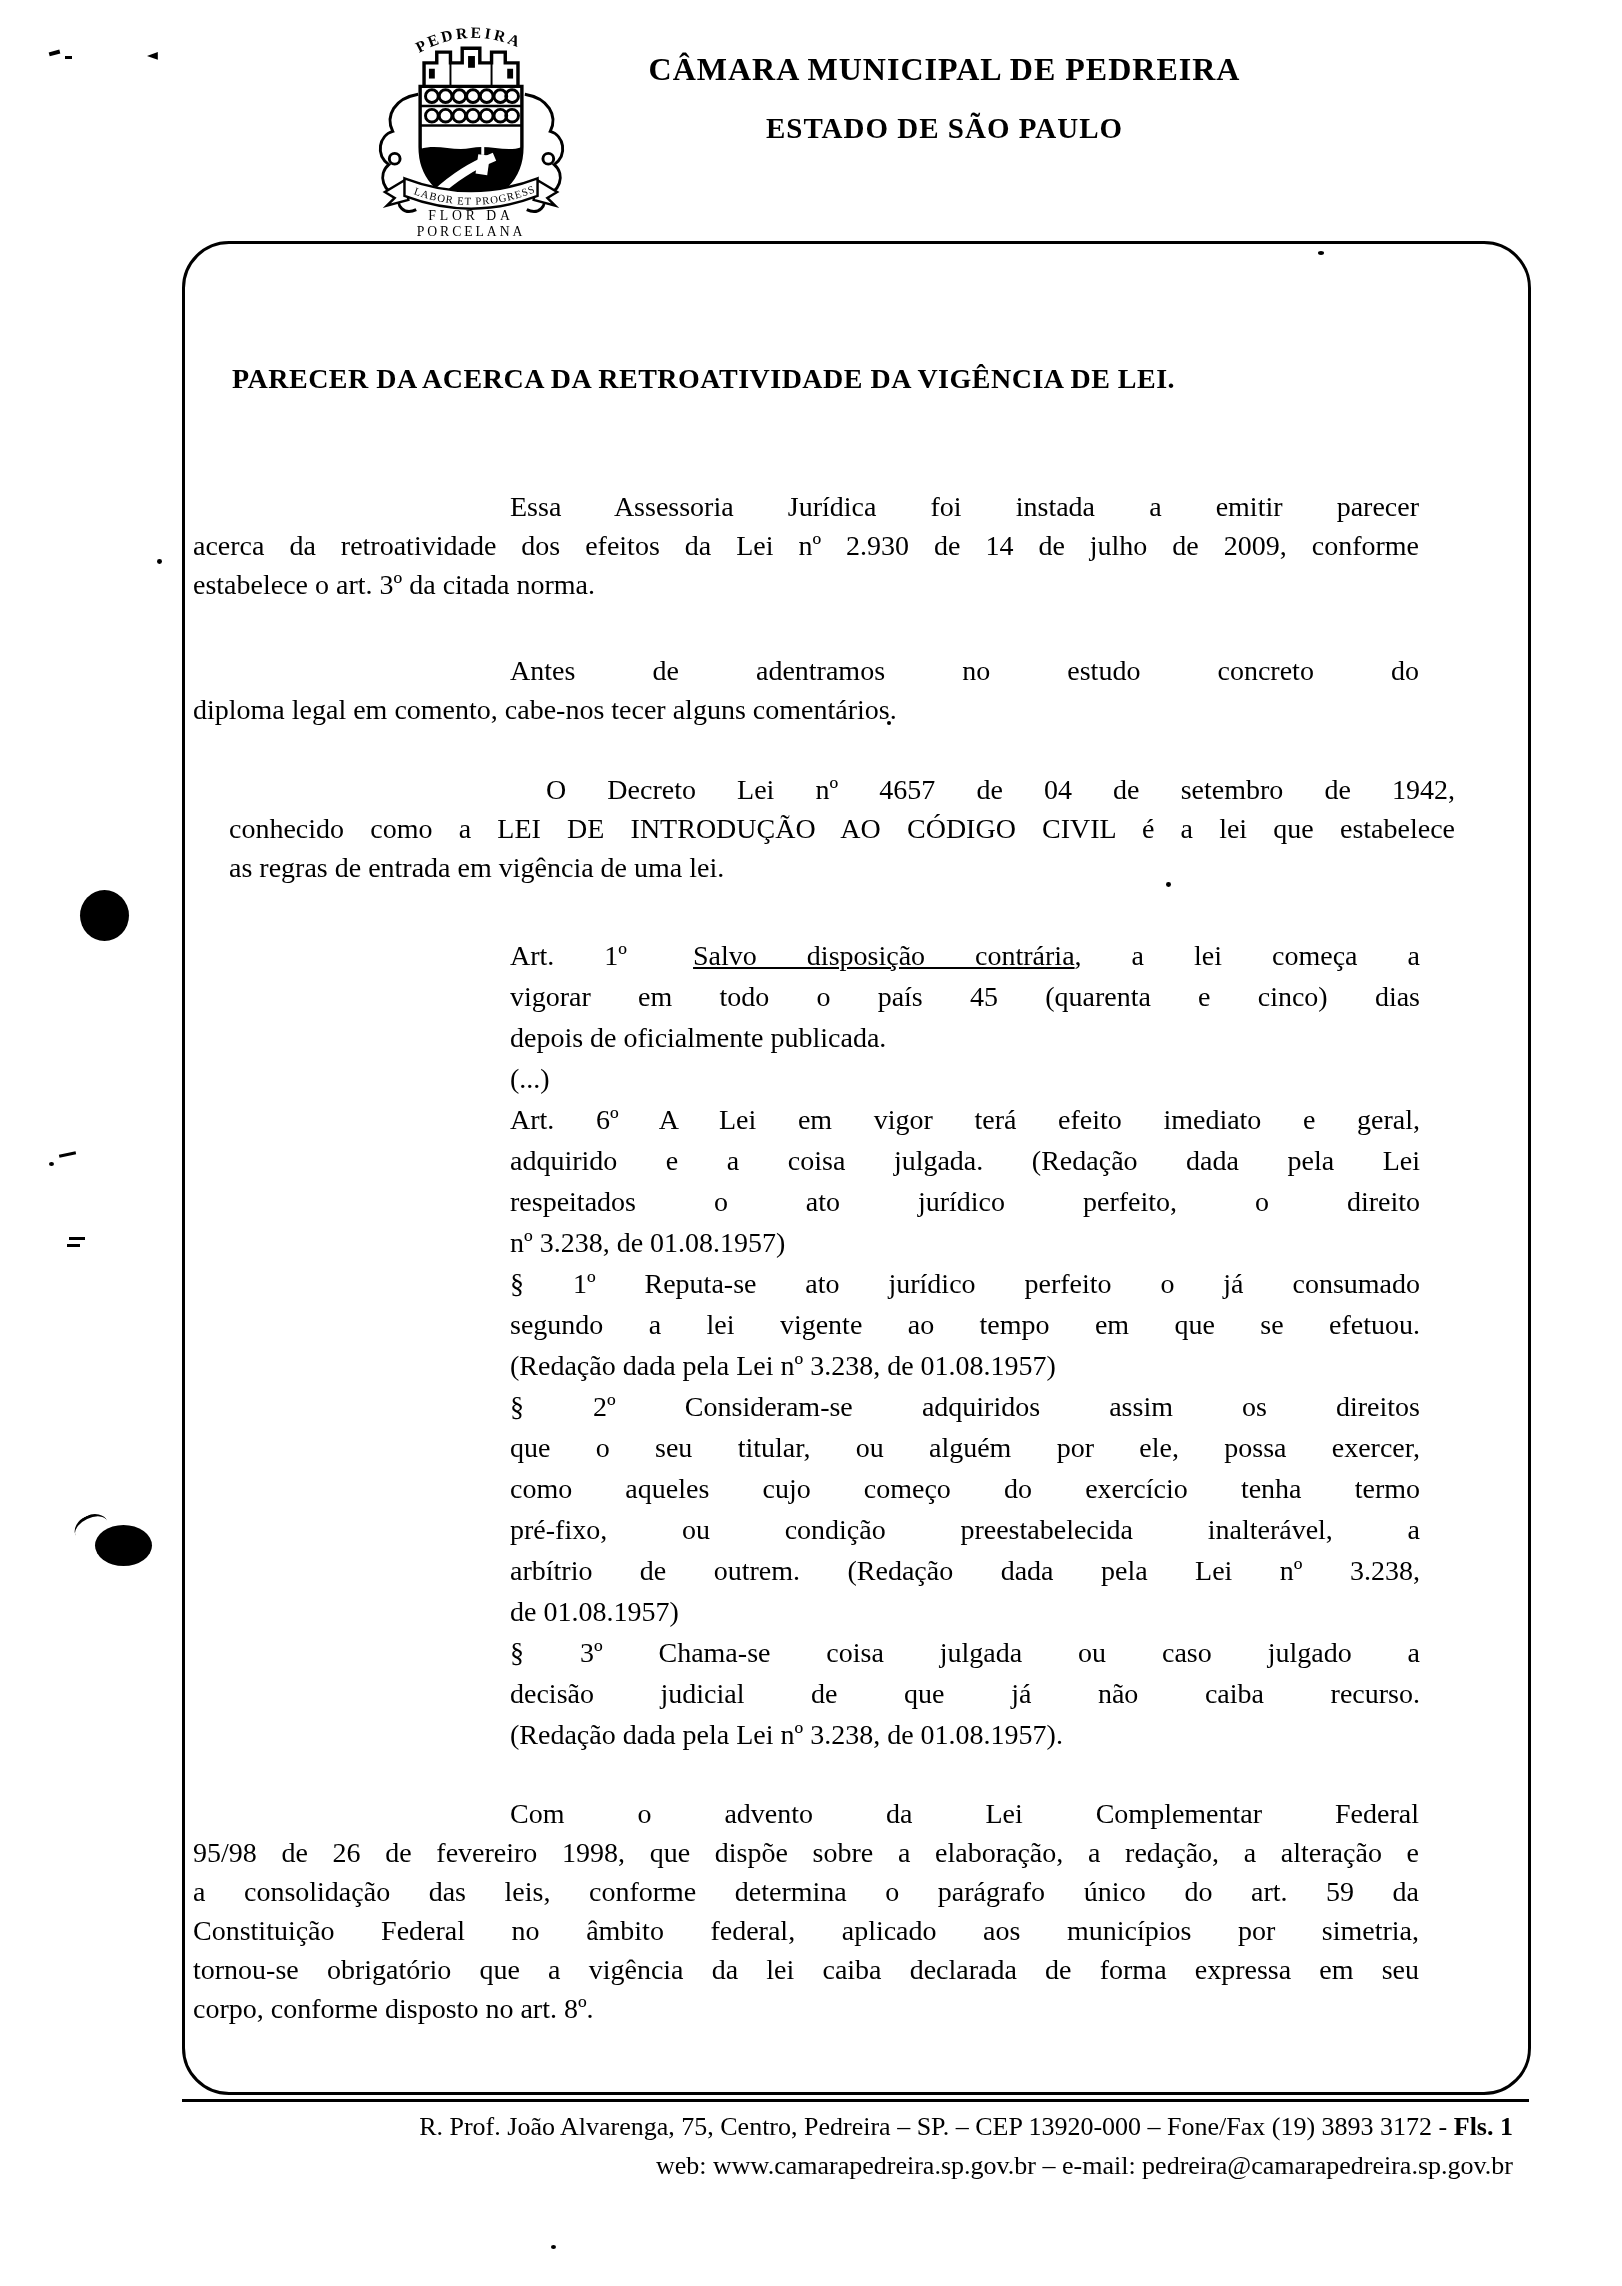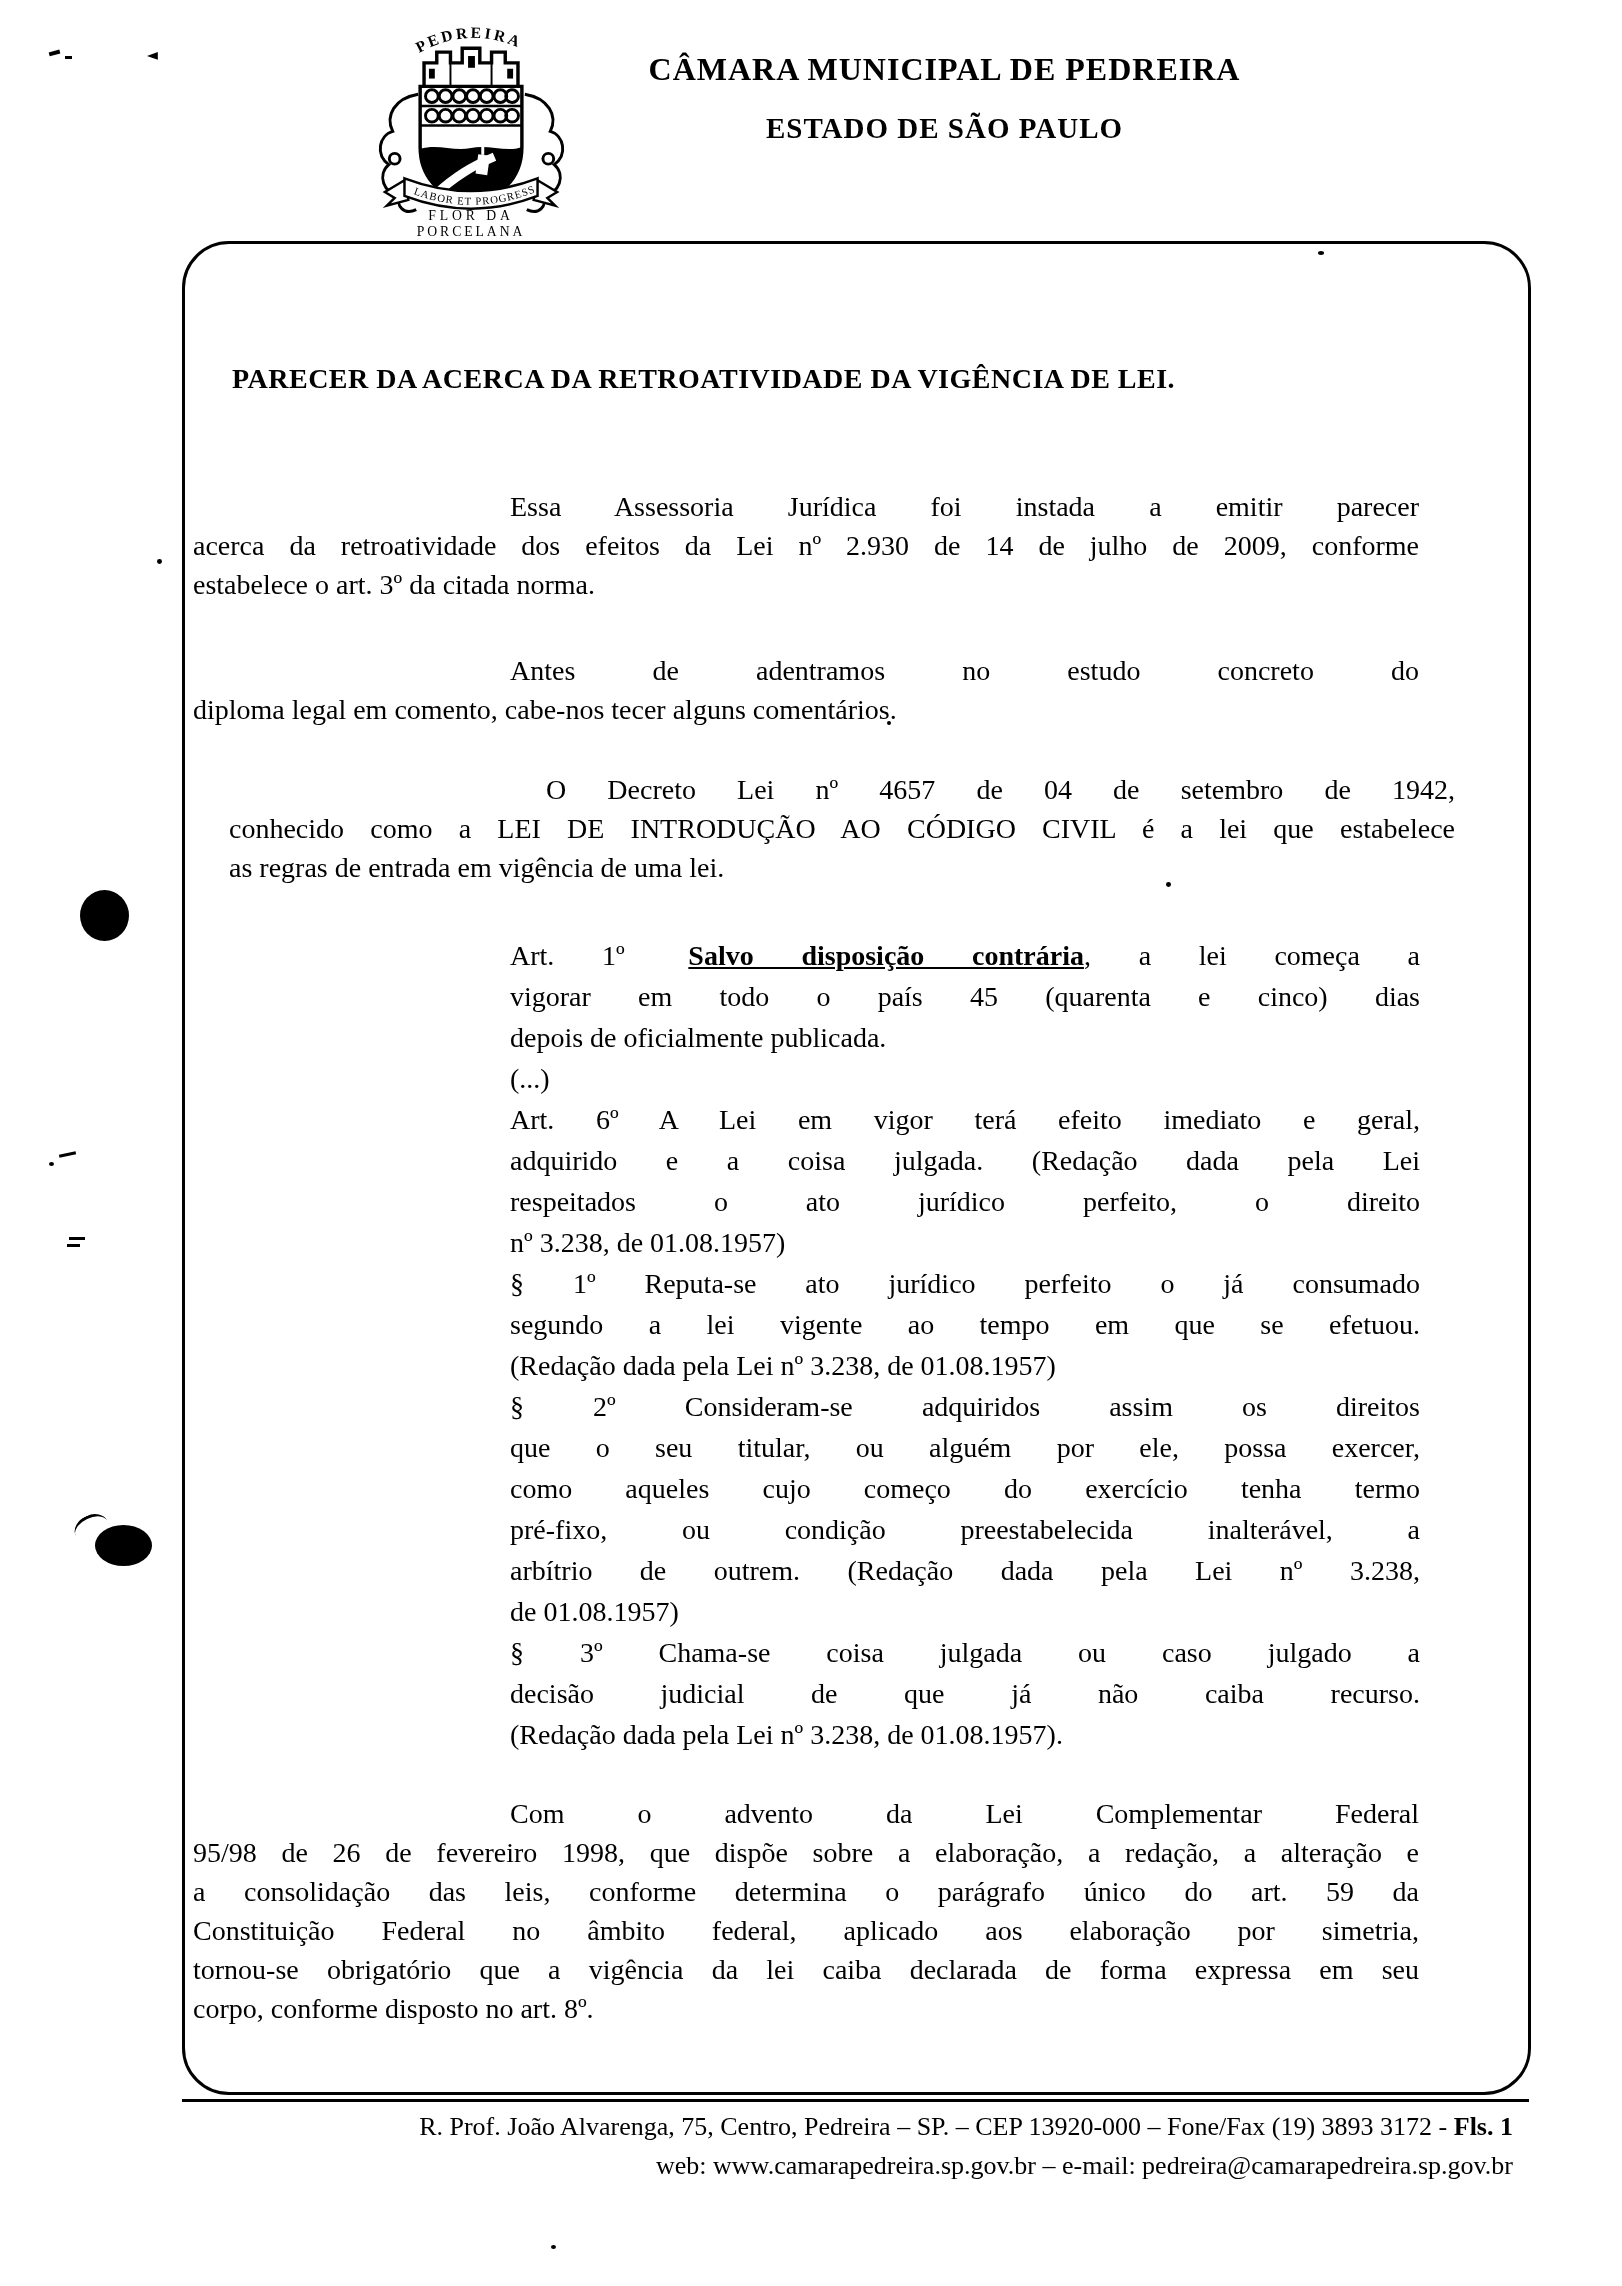--- a/index.html
+++ b/index.html
@@ -27,21 +27,21 @@
   }
 
   
   .para { position:absolute; left:193px; width:1226px; font-size:28px; line-height:39px; }
   #para1 { top:487px; } #para2 { top:651px; } #para3 { top:770px;margin-left:36px; } #para4 { top:1794px; }
   .quote { position:absolute; left:510px; top:935px; width:910px; font-size:28px; line-height:41px; }
 
   .line { text-align:justify; text-align-last:justify; }
   .line.last { text-align-last:left; }
   .line.indent { padding-left:317px; box-sizing:border-box; }
-  .emph { font-weight:bold; text-decoration:underline;margin-left:16px; }
+  .emph { font-weight:normal; text-decoration:underline;margin-left:16px; }
 
   
   .footer-rule { position:absolute; left:182px; top:2099px; width:1347px; height:2.9px; background:#000; }
   .footer { position:absolute; left:166px; top:2107px; width:1347px; text-align:right; font-size:26px; line-height:39px; }
 
   
   .artifact { position:absolute; background:#000; }
   #punch1 { left:80px;  top:890px;  width:49px; height:51px; border-radius:50%; }
   #punch2 { left:95px;  top:1525px; width:57px; height:41px; border-radius:50%; }
   #punch2c{ left:74px;  top:1515px; width:35px; height:23.5px; background:transparent;
@@ -180,21 +180,21 @@
       <div class="line">§ 3º Chama-se coisa julgada ou caso julgado a</div>
       <div class="line">decisão judicial de que já não caiba recurso.</div>
       <div class="line last">(Redação dada pela Lei nº 3.238, de 01.08.1957).</div>
     </div>
   </div>
 
   <div class="para" id="para4">
     <div class="line indent">Com o advento da Lei Complementar Federal</div>
     <div class="line">95/98 de 26 de fevereiro 1998, que dispõe sobre a elaboração, a redação, a alteração e</div>
     <div class="line">a consolidação das leis, conforme determina o parágrafo único do art. 59 da</div>
-    <div class="line">Constituição Federal no âmbito federal, aplicado aos elaboração por simetria,</div>
+    <div class="line">Constituição Federal no âmbito federal, aplicado aos municípios por simetria,</div>
     <div class="line">tornou-se obrigatório que a vigência da lei caiba declarada de forma expressa em seu</div>
     <div class="line last">corpo, conforme disposto no art. 8º.</div>
   </div>
 
   <div class="footer-rule"></div>
   <div class="footer">
     <div><span>R. Prof. João Alvarenga, 75, Centro, Pedreira – SP. – CEP 13920-000 – Fone/Fax (19) 3893 3172 - </span><b>Fls. 1</b></div>
     <div>web: www.camarapedreira.sp.gov.br – e-mail: pedreira@camarapedreira.sp.gov.br</div>
   </div>
 

